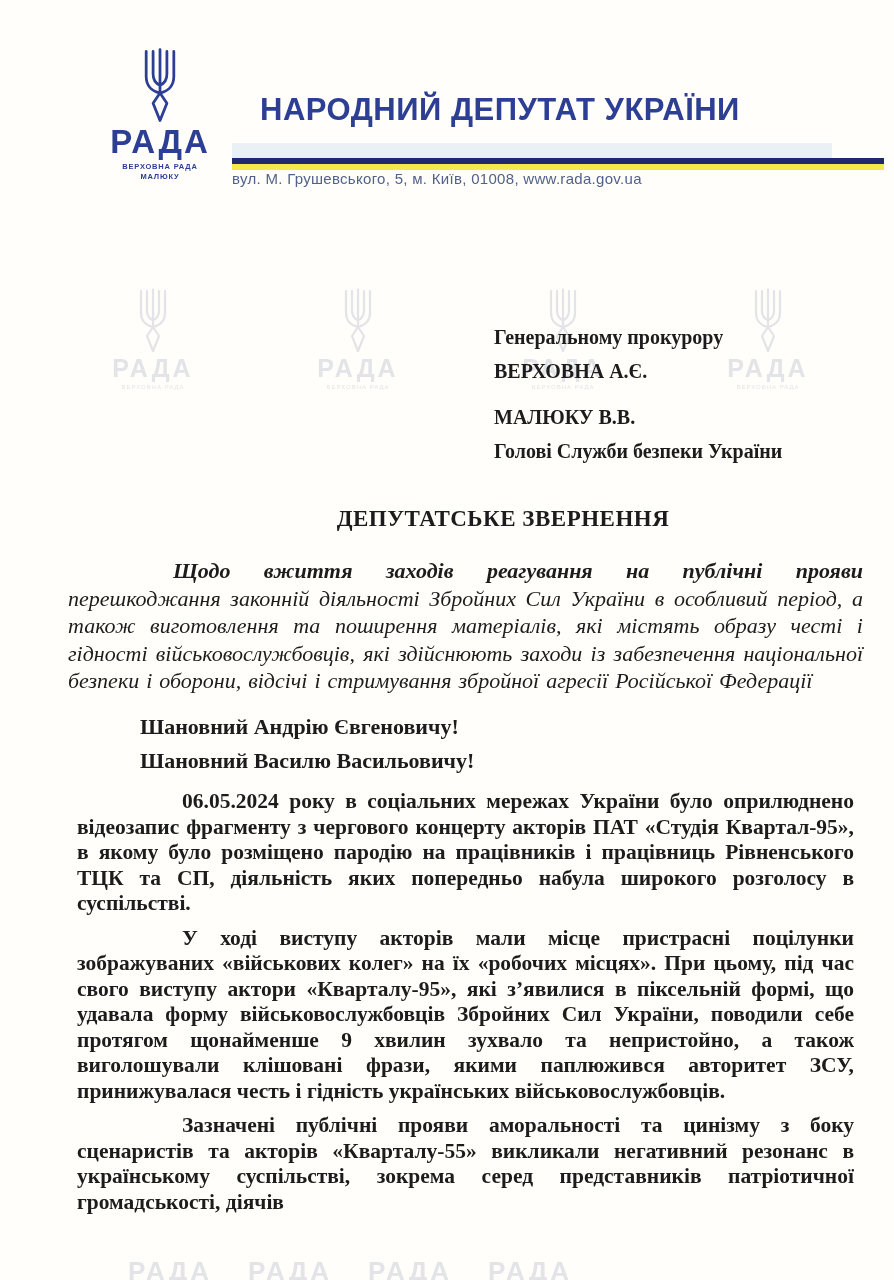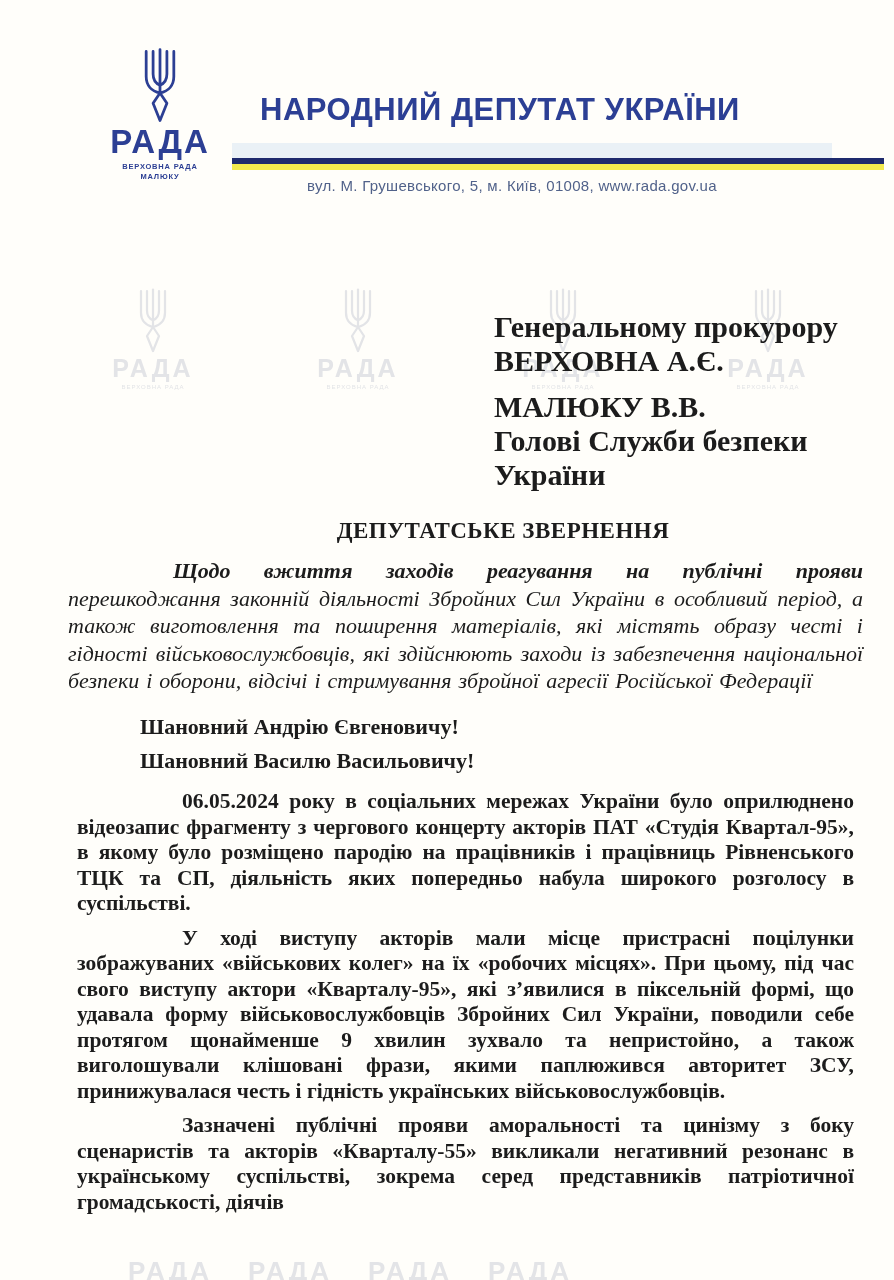--- a/index.html
+++ b/index.html
@@ -58,36 +58,35 @@
     text-align:left;
     font-family:"Liberation Sans","DejaVu Sans",sans-serif;
     font-weight:600;font-size:31px;letter-spacing:.5px;
     color:var(--title_blue,#2c3f94);
   }
   .flag-rule{position:absolute;left:232px;top:143px;width:652px;}
   .flag-band{height:15px;width:600px;background:var(--band,#eaf1f6);}
   .flag-navy{height:6px;background:var(--navy,#1e2a6d);}
   .flag-yellow{height:6px;background:var(--yellow,#f2e94e);}
   .head-address{
-    position:absolute;left:232px;top:177px;width:560px;
-    text-align:center;
+    position:absolute;left:232px;top:170px;width:560px;
     font-family:"Liberation Sans","DejaVu Sans",sans-serif;
     font-size:15px;letter-spacing:.3px;
     color:var(--address,#51628a);
   }
   
   .recipients{
-    position:absolute;left:494px;top:310px;
-    font-weight:bold;font-size:30px;line-height:34px;
+    position:absolute;left:494px;top:320px;
+    font-weight:bold;font-size:20px;line-height:34px;
   }
   .recipient-group{margin-bottom:12px;}
   
   .doc-title{
     position:absolute;left:112px;right:0;top:506px;
-    text-align:center;margin:12px;
+    text-align:center;margin:0;
     font-weight:bold;font-size:23px;letter-spacing:.5px;
   }
   .subject{
     position:absolute;left:68px;top:557px;width:795px;margin:0;
     text-align:justify;font-style:italic;
     font-size:22px;line-height:27.5px;
     text-indent:105px;word-spacing:1.5px;
   }
   .subject .lead{font-weight:bold;margin-top:48px;}
   .greetings{

